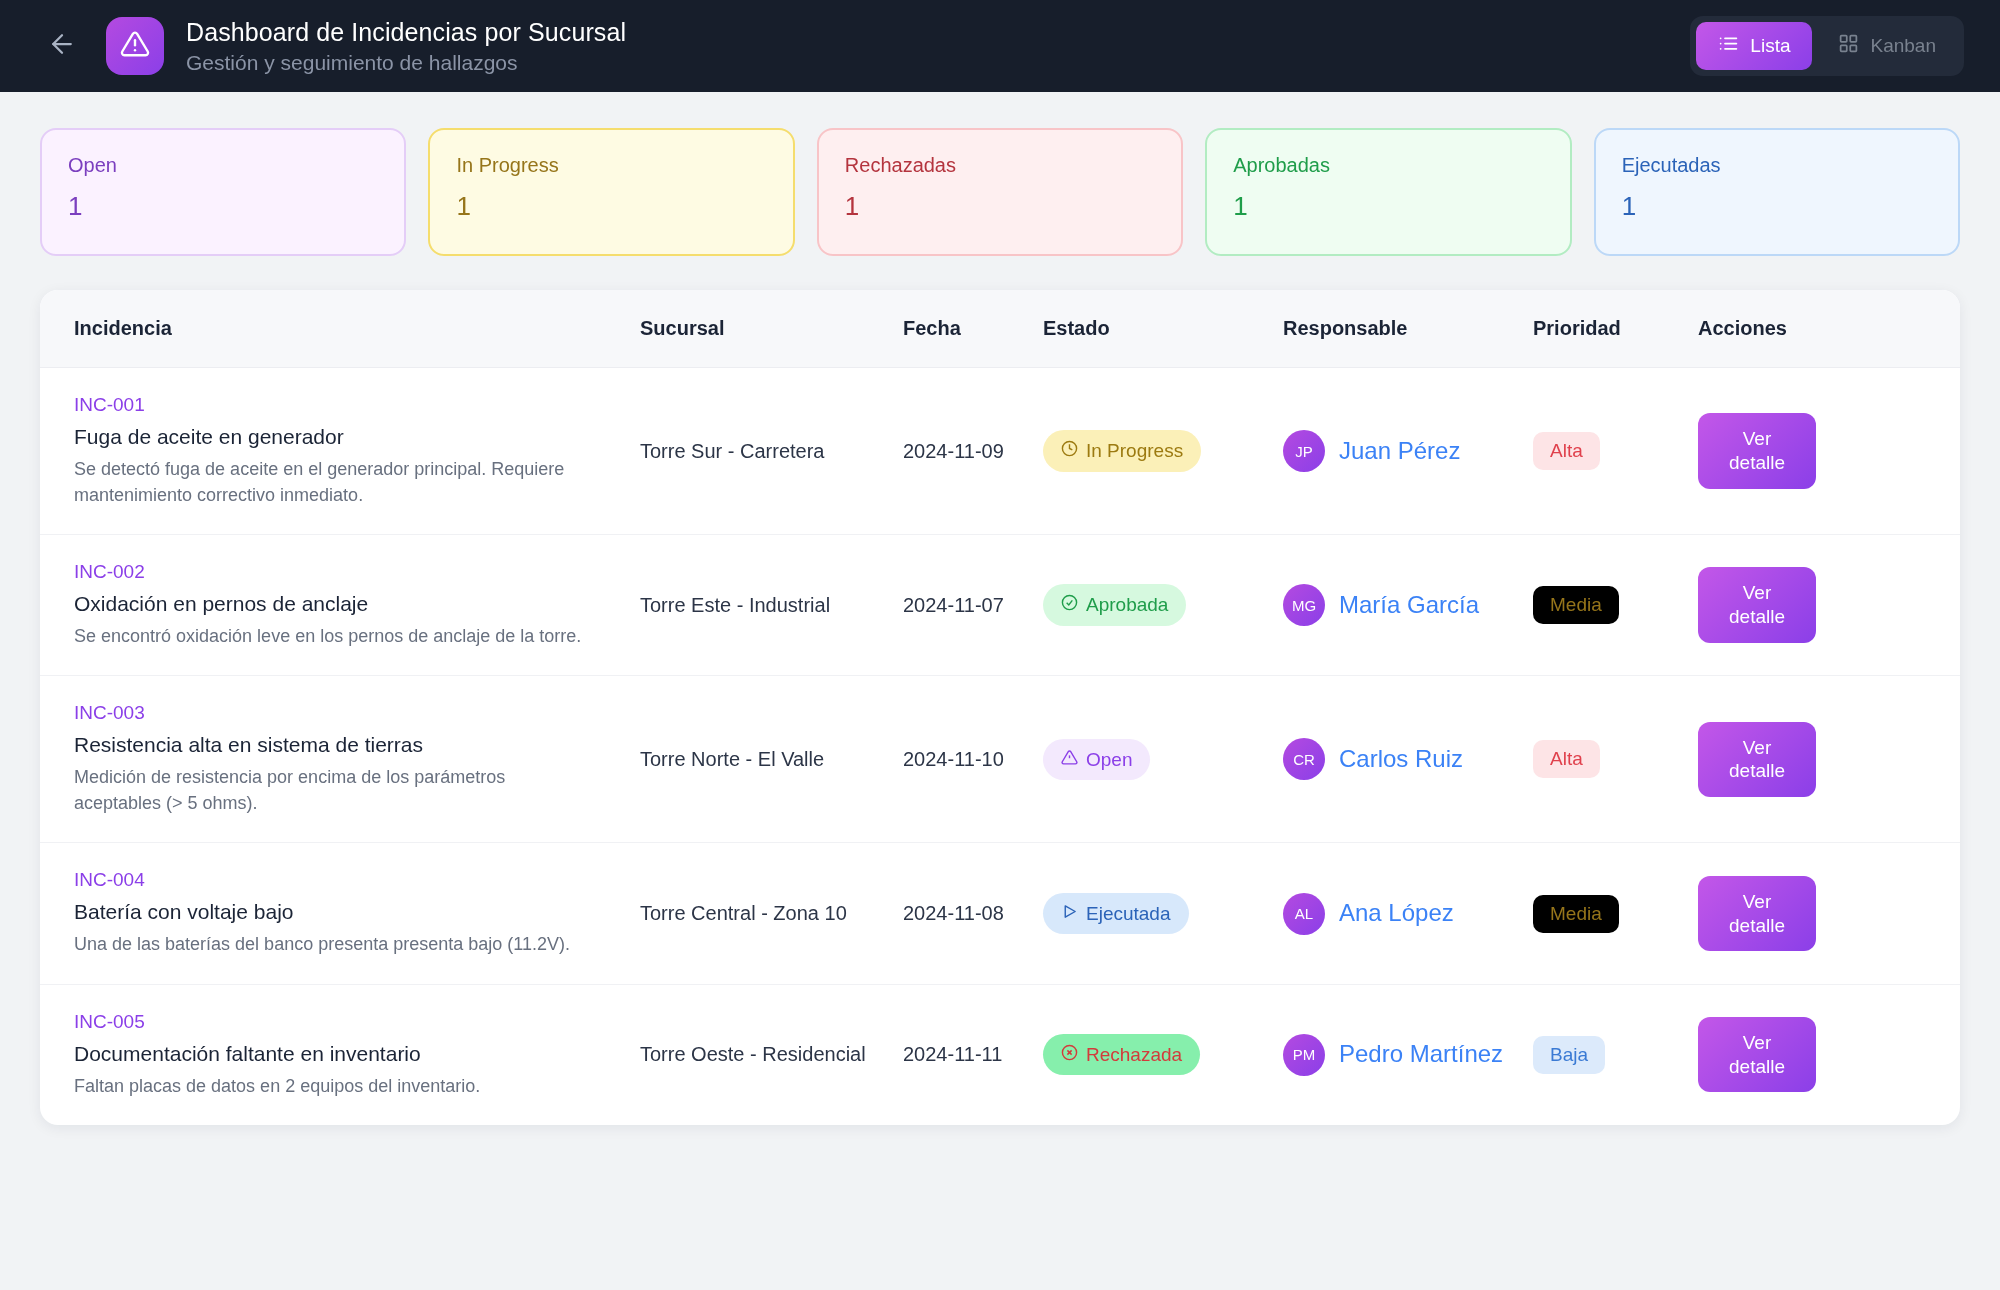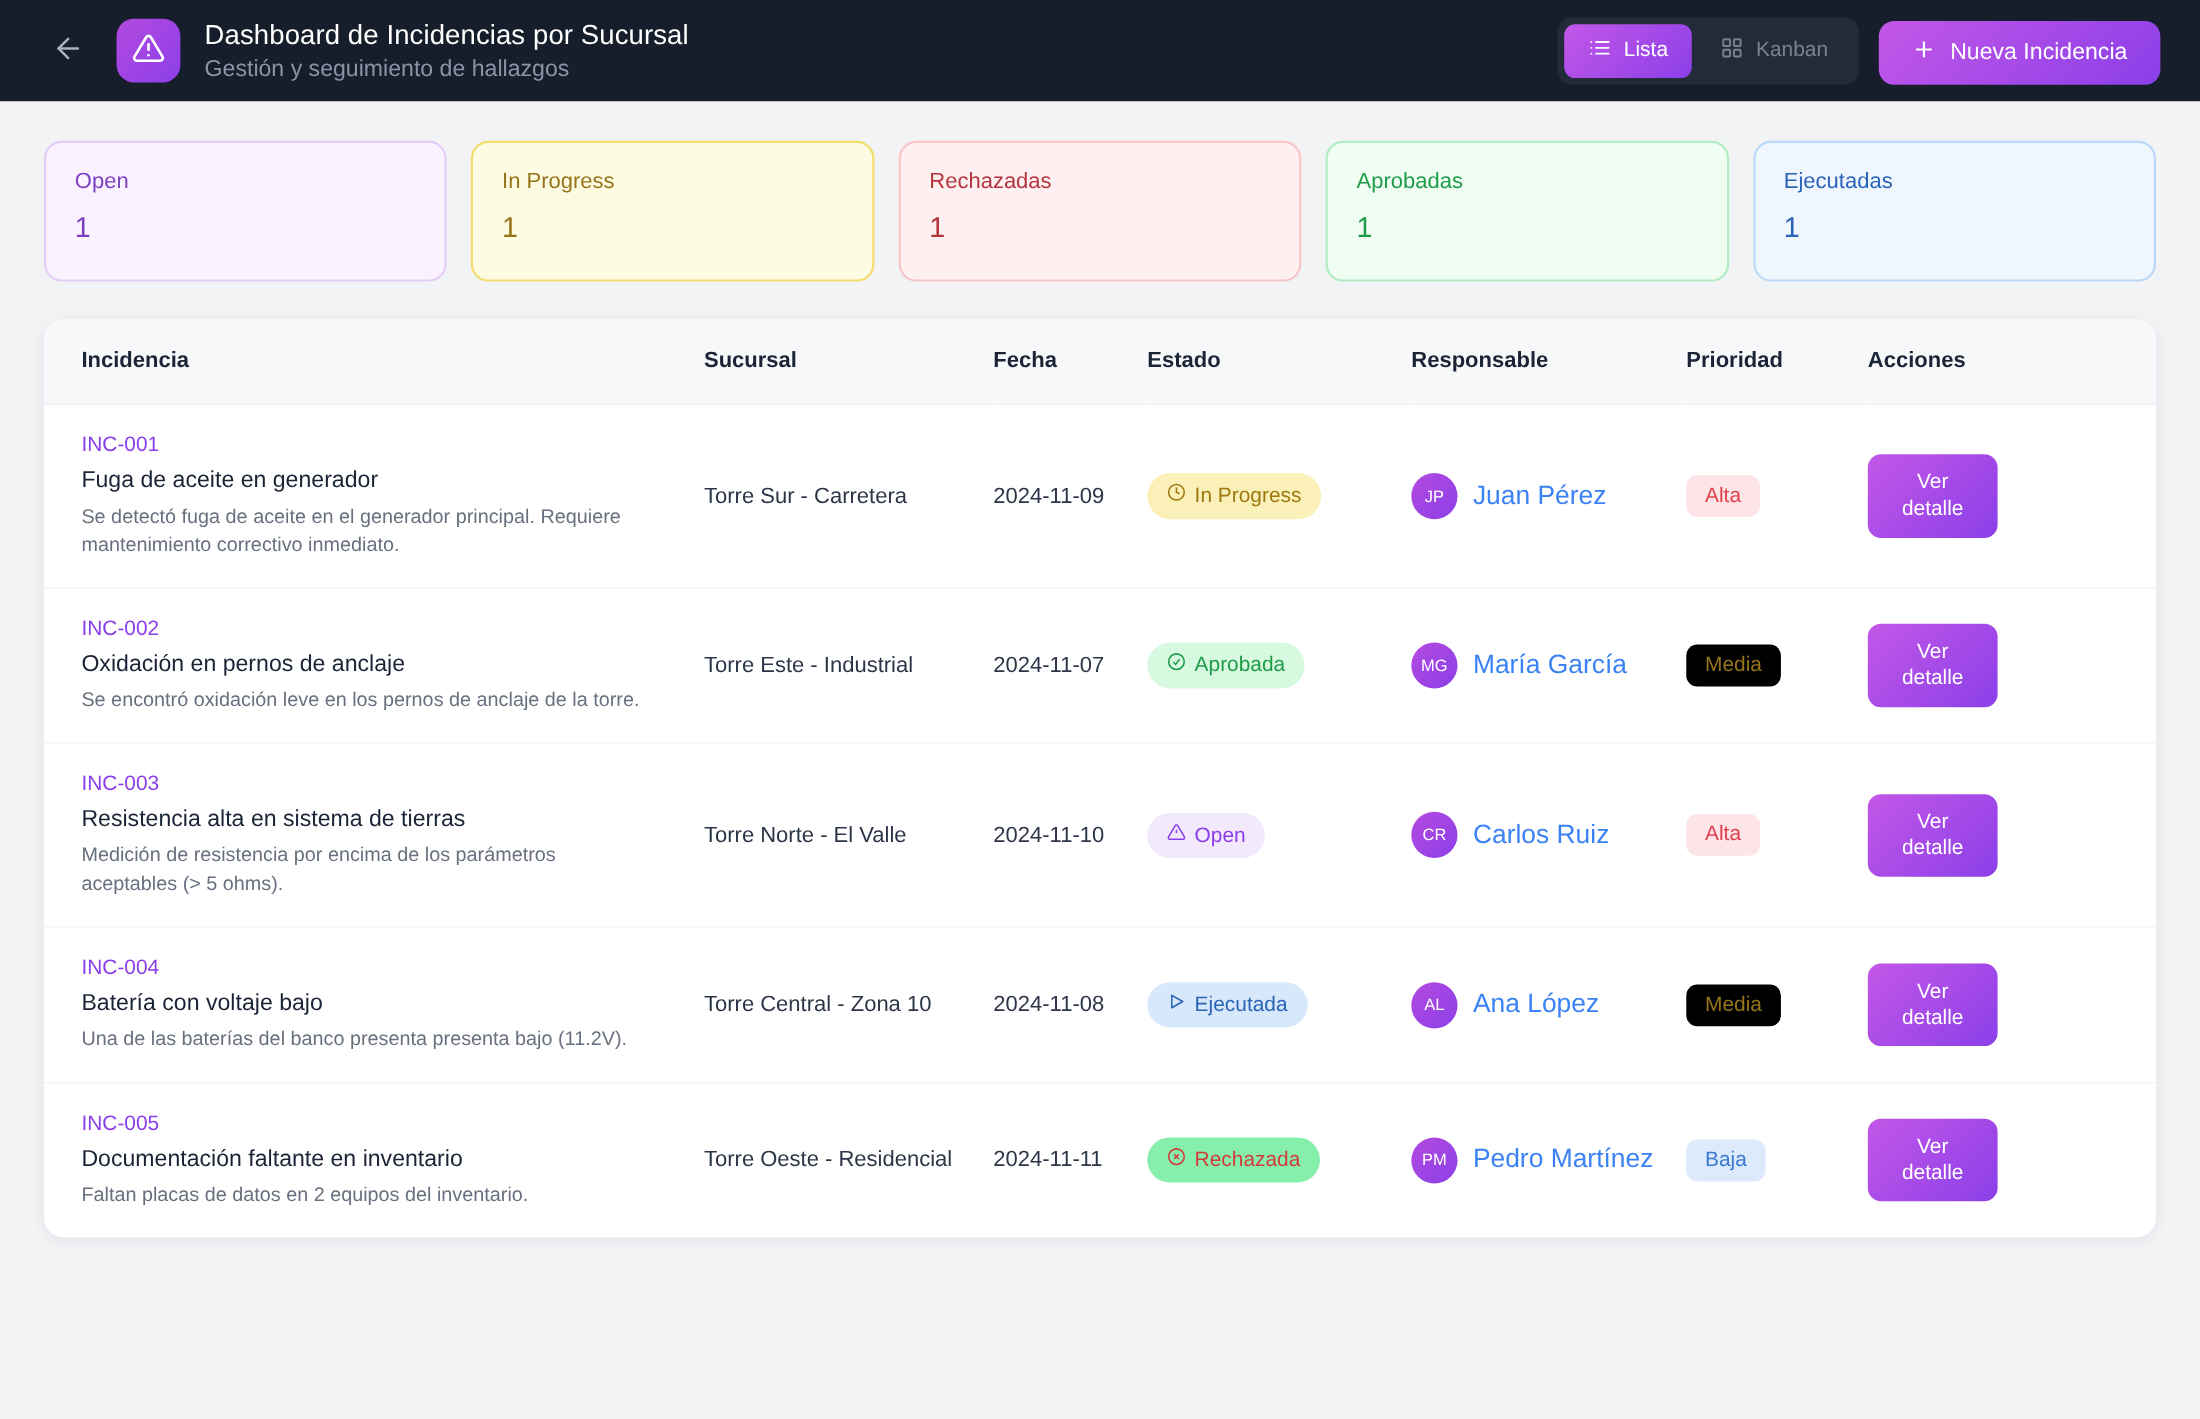--- a/index.html
+++ b/index.html
@@ -207,29 +207,20 @@
               <rect x="3" y="3" width="7" height="7" rx="1"></rect>
               <rect x="14" y="3" width="7" height="7" rx="1"></rect>
               <rect x="3" y="14" width="7" height="7" rx="1"></rect>
               <rect x="14" y="14" width="7" height="7" rx="1"></rect>
             </svg>
         </span>
         <span>Kanban</span>
       </div>
     </div>
 
-    <button class="new-btn">
-      <span>
-        <svg width="22" height="22" viewBox="0 0 24 24" fill="none" stroke="currentColor" stroke-width="2.2" stroke-linecap="round">
-            <line x1="12" y1="5" x2="12" y2="19"></line>
-            <line x1="5" y1="12" x2="19" y2="12"></line>
-          </svg>
-      </span>
-      <span>Nueva Incidencia</span>
-    </button>
   </div>
 </div>
 
 <div class="stats">
   <div class="stat c-open">
     <div class="stat-label">Open</div>
     <div class="stat-value">1</div>
   </div>
   <div class="stat c-prog">
     <div class="stat-label">In Progress</div>

